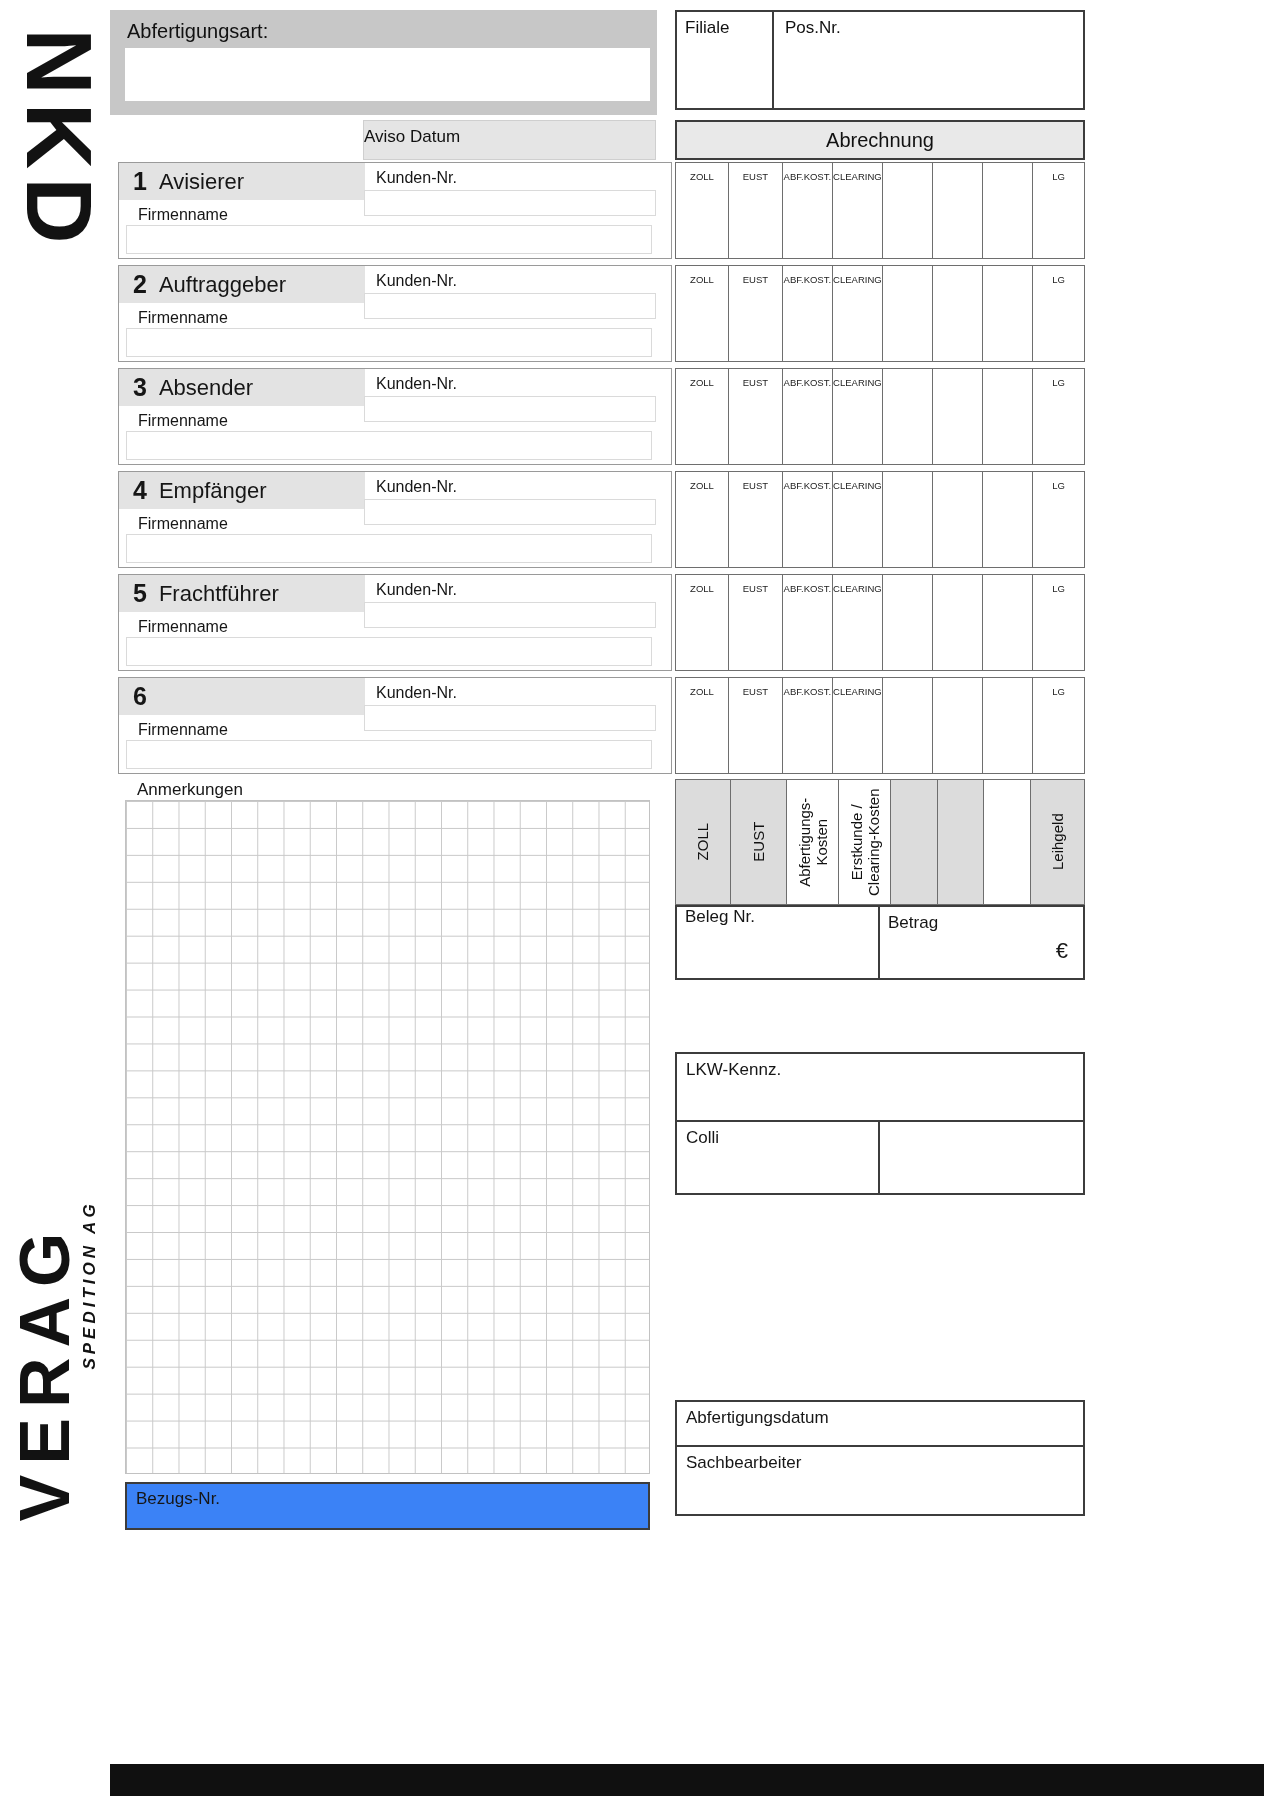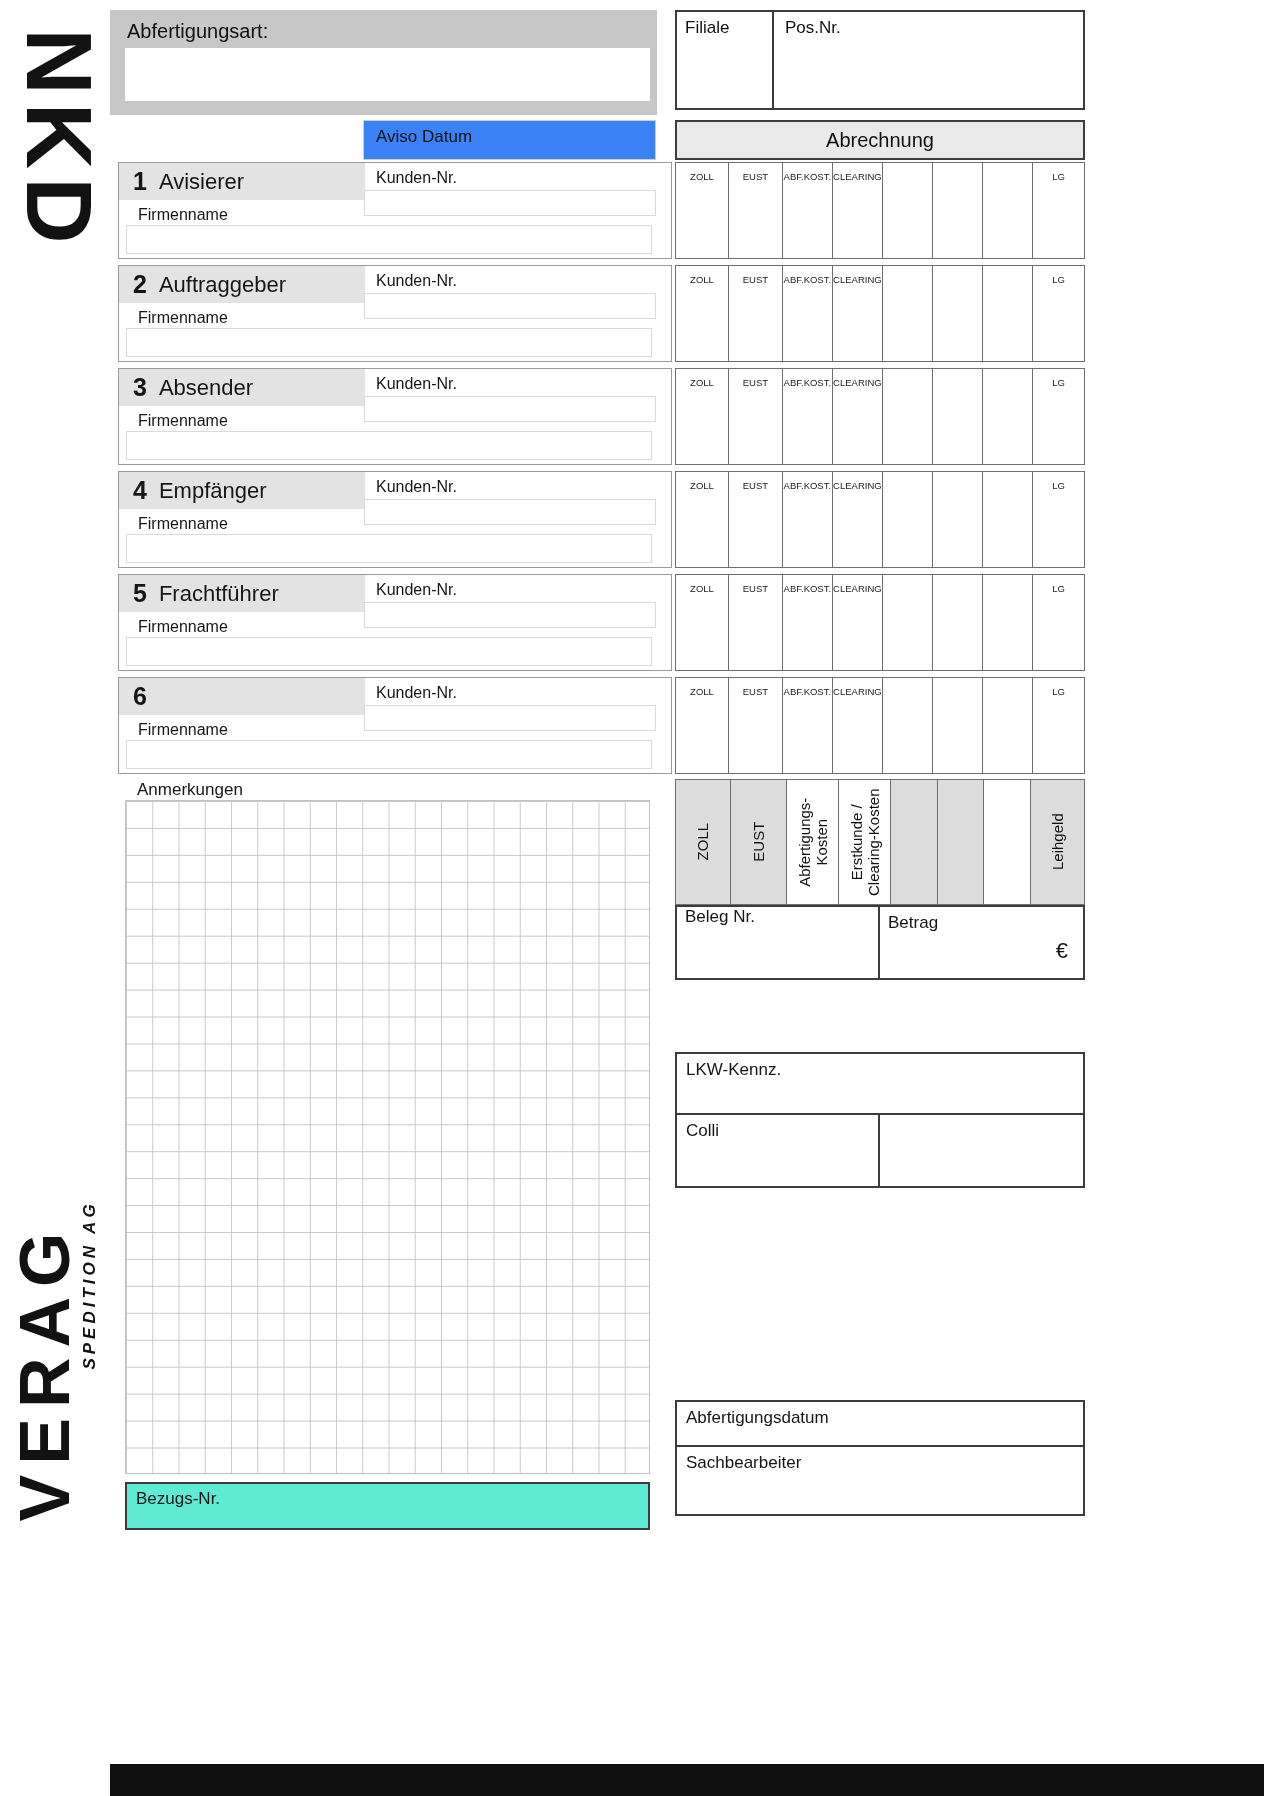--- a/index.html
+++ b/index.html
@@ -20,21 +20,21 @@
   .top-band-label{left:127px;top:20px;font-size:20px;color:#111}
   .top-band-input{left:125px;top:48px;width:525px;height:53px;background:#fff}
 
   
   .filiale-box{left:675px;top:10px;width:410px;height:100px;border:2px solid #3c3c3c;background:#fff;display:flex}
   .fil-left{width:97px;border-right:2px solid #3c3c3c;padding:6px 8px}
   .fil-right{flex:1;padding:6px 11px}
   .box-label{font-size:17px;color:#111}
 
   
-  .aviso-box{left:363px;top:120px;width:293px;height:40px;background:#3b82f6;border:1px solid #cfcfcf;padding:6px 12px}
+  .aviso-box{left:363px;top:120px;width:293px;height:40px;background:#e5e5e5;border:1px solid #cfcfcf;padding:6px 0}
   .abrechnung-head{left:675px;top:120px;width:410px;height:40px;background:#e9e9e9;border:2px solid #3c3c3c;
     display:flex;align-items:center;justify-content:center;font-size:20px;color:#111}
 
   
   .party{left:118px;width:554px;height:97px;background:#fff;border:1px solid #9a9a9a}
   .party-strip{position:absolute;left:0;top:0;width:246px;height:37px;background:#e3e3e3;
     display:flex;align-items:center;gap:12px;padding-left:14px}
   .party-num{font-size:25px;font-weight:bold}
   .party-name{font-size:22px}
   .kn-label{position:absolute;left:257px;top:6px;font-size:16px}
@@ -75,21 +75,21 @@
   .dates-block{left:675px;top:1400px;width:410px;border:2px solid #3c3c3c;background:#fff}
 
   
   .anm-label{left:137px;top:780px;font-size:17px}
   .anm-grid{left:125px;top:800px;width:525px;height:674px;border:1px solid #c2c2c2;
     background-image:linear-gradient(to right,#c9c9c9 1px,transparent 1px),
                      linear-gradient(to bottom,#c9c9c9 1px,transparent 1px);
     background-size:26.25px 26.95px;background-color:#fff}
 
   
-  .bezugs-box{left:125px;top:1482px;width:525px;height:48px;border:2px solid #3c3c3c;padding:5px 9px;font-size:17px;background:#5eead4}
+  .bezugs-box{left:125px;top:1482px;width:525px;height:48px;border:2px solid #3c3c3c;padding:5px 9px;font-size:17px;background:#3b82f6}
 
   
   .footer-bar{left:110px;top:1764px;width:1154px;height:32px;background:#101010}
 </style>
 </head>
 <body>
 
 <div class="abs brand-top">NKD</div>
 <div class="abs brand-bottom">VERAG</div>
 <div class="abs brand-sub">SPEDITION AG</div>
@@ -264,21 +264,21 @@
   <div class="betrag-cell">
     <span>Betrag</span>
     <span class="euro">€</span>
   </div>
 </div>
 
 <div class="abs anm-label">Anmerkungen</div>
 <div class="abs anm-grid"></div>
 
 <div class="abs lkw-block">
-  <div class="lkw-row first pad" style="height:59px">
+  <div class="lkw-row first pad" style="height:66px">
     <span>LKW-Kennz.</span>
   </div>
   <div class="lkw-row split" style="height:73px">
     <div class="split-left pad">
       <span>Colli</span>
     </div>
   </div>
 </div>
 
 <div class="abs dates-block">

